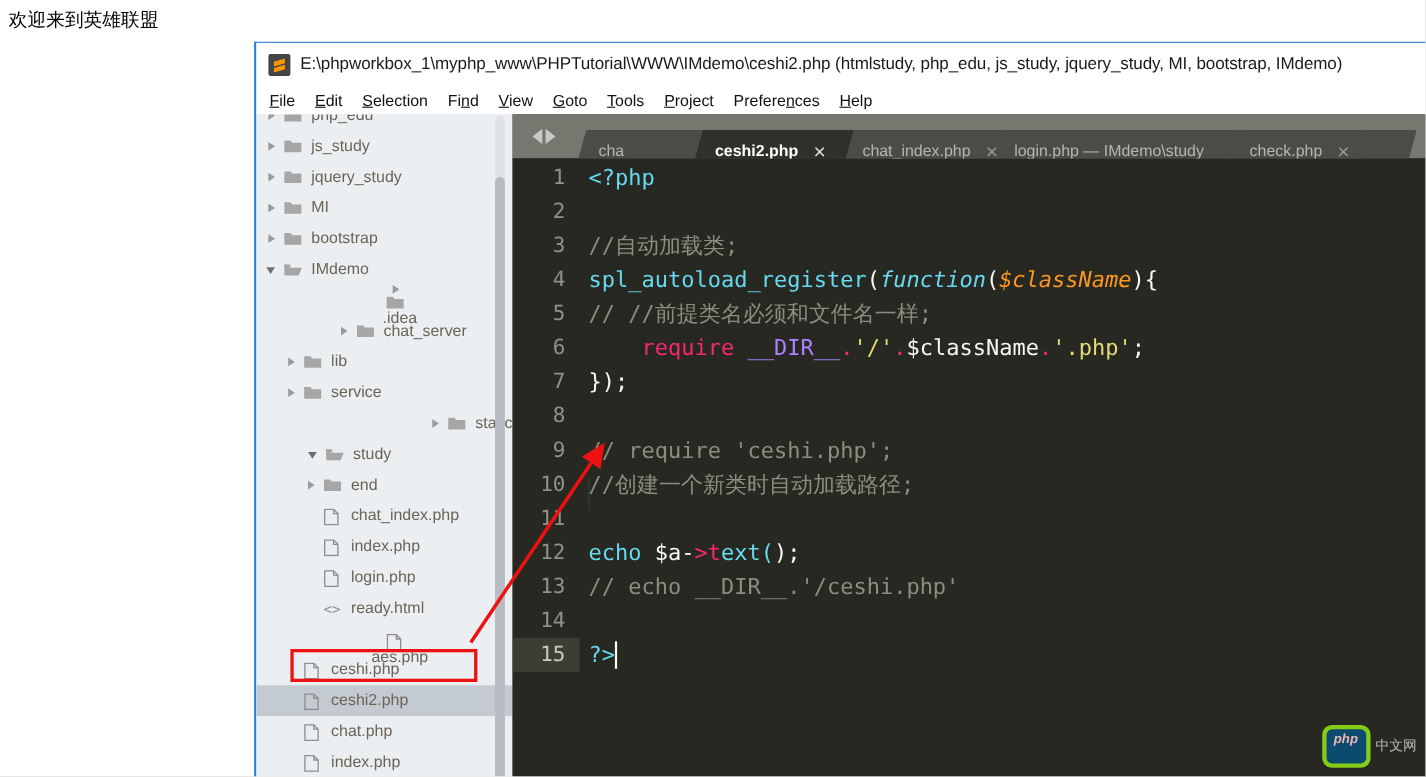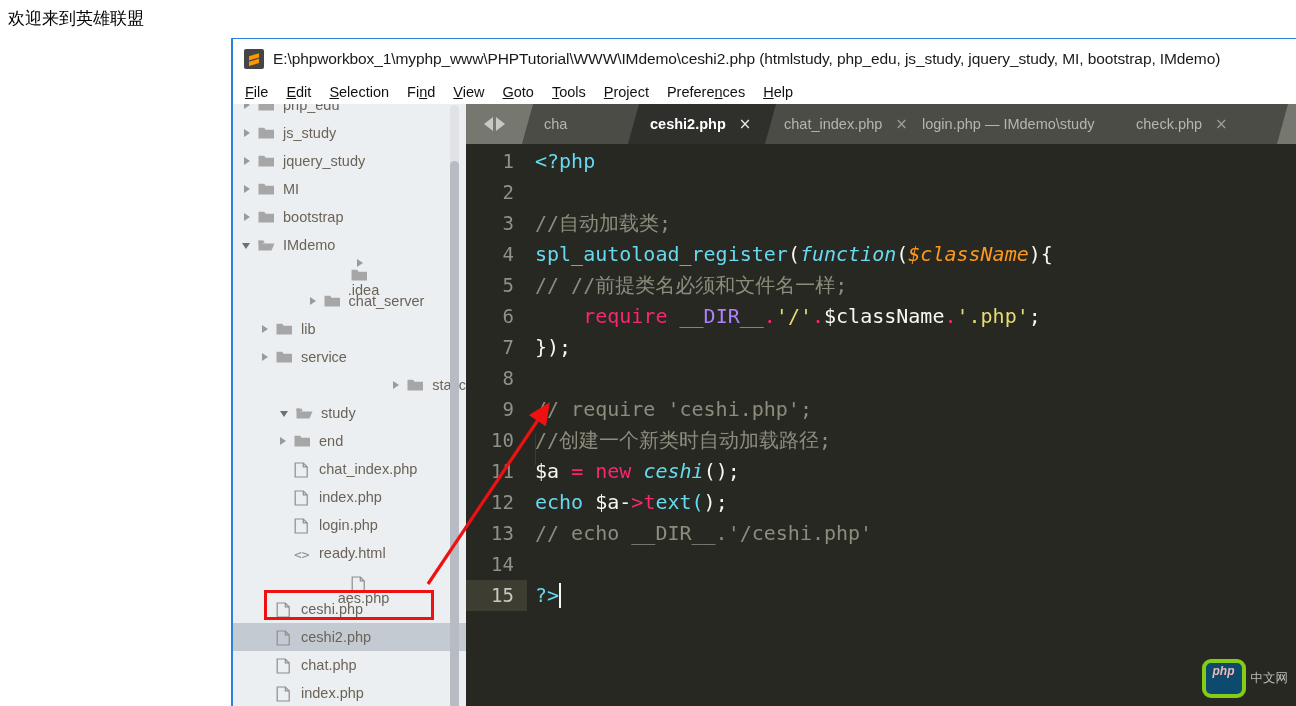--- a/index.html
+++ b/index.html
@@ -115,21 +115,21 @@
   }
   .tab-nav {
     position: absolute; left: 0; top: 0; width: 56px; height: 40px;
     display: flex; align-items: center; justify-content: center; gap: 3px;
   }
   .tri-l, .tri-r { width:0; height:0; }
   .tri-l { border-right: 9px solid #c8c9c4; border-top: 7px solid transparent; border-bottom: 7px solid transparent; }
   .tri-r { border-left: 9px solid #c8c9c4; border-top: 7px solid transparent; border-bottom: 7px solid transparent; }
 
   .tab {
-    position: absolute; top: 0; height: 40px;
+    position: absolute; top: 14px; height: 40px;
     background: #4b4c46;
     display: flex; align-items: center;
     box-sizing: border-box;
     clip-path: polygon(11px 0, 100% 0, calc(100% - 11px) 100%, 0 100%);
     padding: 16px 22px;
     white-space: nowrap;
   }
   .tab.active { background: #2f302b; }
   .tab .tab-label { font-size: 14.5px; color: #b5b6b0; }
   .tab.active .tab-label { color: #ffffff; font-weight: bold; }
@@ -508,21 +508,20 @@
             <div class="cline" style="top: 2px; left: 8px;"><span class="c-fn">&lt;?php</span></div>
             <div class="cline" style="top: 33px; left: 8px;">&nbsp;</div>
             <div class="cline" style="top: 64px; left: 8px;"><span class="c-com">//自动加载类;</span></div>
             <div class="cline" style="top: 95px; left: 8px;"><span class="c-fn">spl_autoload_register</span><span class="c-punc">(</span><span class="c-fn c-ital">function</span><span class="c-punc">(</span><span class="c-var">$className</span><span class="c-punc">){</span></div>
             <div class="cline" style="top: 126px; left: 8px;"><span class="c-com">// //前提类名必须和文件名一样;</span></div>
             <div class="cline" style="top: 157px; left: 8px;"><span class="c-def">    </span><span class="c-kw">require</span><span class="c-def"> </span><span class="c-const">__DIR__</span><span class="c-pink">.</span><span class="c-str">'/'</span><span class="c-pink">.</span><span class="c-def">$className</span><span class="c-pink">.</span><span class="c-str">'.php'</span><span class="c-def">;</span></div>
             <div class="cline" style="top: 188px; left: 8px;"><span class="c-def">});</span></div>
             <div class="cline" style="top: 219px; left: 8px;">&nbsp;</div>
             <div class="cline" style="top: 250px; left: 8px;"><span class="c-com">// require 'ceshi.php';</span></div>
             <div class="cline" style="top: 281px; left: 8px;"><span class="c-com">//创建一个新类时自动加载路径;</span></div>
-            <div class="cline" style="top: 312px; left: 8px;"><span class="c-def">$a</span><span class="c-def"> </span><span class="c-kw">=</span><span class="c-def"> </span><span class="c-kw">new</span><span class="c-def"> </span><span class="c-cls">ceshi</span><span class="c-def">();</span></div>
             <div class="cline" style="top: 343px; left: 8px;"><span class="c-fn">echo</span><span class="c-def"> $a-</span><span class="c-kw">&gt;t</span><span class="c-fn">ext(</span><span class="c-def">);</span></div>
             <div class="cline" style="top: 374px; left: 8px;"><span class="c-com">// echo __DIR__.'/ceshi.php'</span></div>
             <div class="cline" style="top: 405px; left: 8px;">&nbsp;</div>
             <div class="cline" style="top: 436px; left: 8px;"><span class="c-fn">?&gt;</span></div>
             <div class="caret" style="left: 32px; top: 439px;"></div>
           </div>
         <div class="indent-guide"></div>
       </div>
 
       <div class="watermark">

